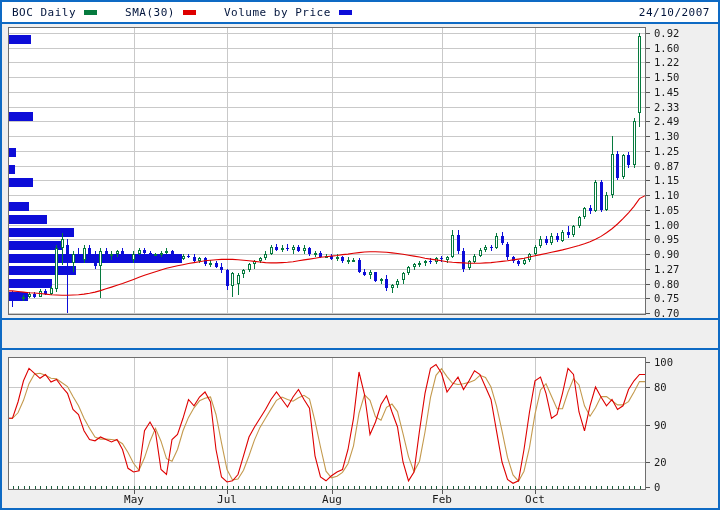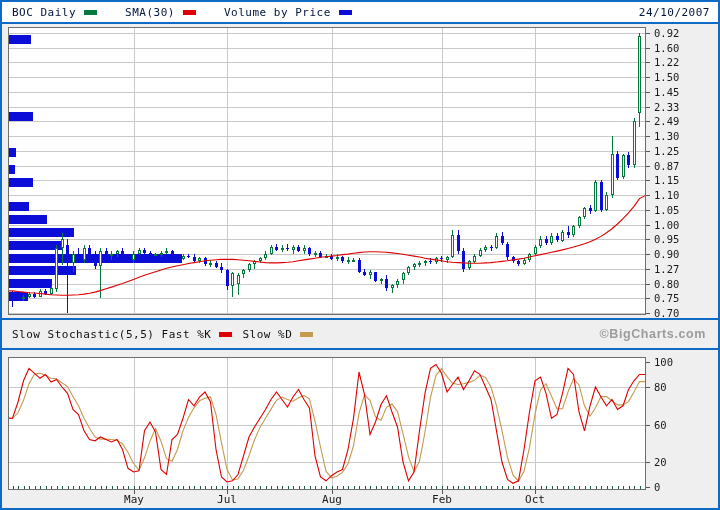--- a/index.html
+++ b/index.html
@@ -318,28 +318,20 @@
       <div style="position: absolute; left: 624px; top: 93px; width: 3px; height: 44px; box-sizing: border-box; border: 1px solid rgb(6, 122, 62); background: rgb(255, 255, 255);"></div>
       <div style="position: absolute; left: 630px; top: 5px; width: 1px; height: 94px; background: rgb(6, 122, 62);"></div>
       <div style="position: absolute; left: 629px; top: 8px; width: 3px; height: 77px; box-sizing: border-box; border: 1px solid rgb(6, 122, 62); background: rgb(255, 255, 255);"></div>
       <svg width="636" height="286">
         <polyline points="0,262.9 3.5,262.9 9.0,263.5 14.5,264.1 20.0,264.7 25.5,265.0 31.0,265.5 36.5,266.1 42.0,266.7 47.5,267.0 53.0,267.3 58.5,267.3 64.0,267.0 69.5,266.7 75.0,266.1 80.5,265.3 86.0,264.1 91.5,262.6 97.0,260.8 102.5,259.1 108.0,257.3 113.5,255.5 119.0,253.5 124.5,251.4 130.0,249.3 135.5,247.3 141.0,245.5 146.5,243.7 152.0,242.0 157.5,240.2 163.0,239.0 168.5,237.8 174.0,236.7 179.5,235.5 185.0,234.6 190.5,233.7 196.0,232.8 201.5,232.2 207.0,231.7 212.5,231.4 218.0,231.4 223.5,231.4 229.0,231.7 234.5,232.2 240.0,232.8 245.5,233.4 251.0,234.0 256.5,234.6 262.0,234.9 267.5,234.9 273.0,234.6 278.5,234.3 284.0,233.7 289.5,232.8 295.0,231.9 300.5,231.1 306.0,230.2 311.5,229.3 317.0,228.7 322.5,228.1 328.0,227.5 333.5,226.6 339.0,226.1 344.5,225.2 350.0,224.6 355.5,224.0 361.0,223.7 366.5,223.7 372.0,224.0 377.5,224.3 383.0,224.9 388.5,225.5 394.0,226.3 399.5,227.2 405.0,228.1 410.5,229.0 416.0,230.2 421.5,231.1 427.0,231.9 432.5,232.8 438.0,233.7 443.5,234.3 449.0,234.6 454.5,234.9 460.0,235.2 465.5,235.2 471.0,235.2 476.5,234.9 482.0,234.6 487.5,234.0 493.0,233.4 498.5,232.8 504.0,231.9 509.5,231.1 515.0,230.2 520.5,229.0 526.0,227.8 531.5,226.6 537.0,225.5 542.5,224.3 548.0,223.1 553.5,221.9 559.0,220.5 564.5,219.0 570.0,217.5 575.5,215.7 581.0,213.7 586.5,211.3 592.0,208.4 597.5,204.8 603.0,200.7 608.5,196.0 614.0,190.7 619.5,184.8 625.0,178.3 630.5,170.6 636,167.7" fill="none" stroke="#DE0000" stroke-width="1.1"></polyline>
       </svg>
     </div>
 
   <div class="sep" style="top:318px"></div>
 
-  <div id="mid-band">
-    <span class="pad"></span>
-    <span>Slow Stochastic(5,5) Fast %K</span>
-    <span class="swatch" id="sw-k" style="margin-right: 10px; background: rgb(222, 0, 0);"></span>
-    <span>Slow %D</span>
-    <span class="swatch" id="sw-d" style="margin-right: 0px; background: rgb(196, 154, 78);"></span>
-    <span id="brand">©BigCharts.com</span>
-  </div>
 
   <div class="sep" style="top:348px"></div>
 
   <div id="stoch-plot" class="plot">
       <div style="position: absolute; left: 0px; top: 29px; width: 636px; height: 1px; background: rgb(201, 201, 201);"></div>
       <div style="position: absolute; left: 0px; top: 67px; width: 636px; height: 1px; background: rgb(201, 201, 201);"></div>
       <div style="position: absolute; left: 0px; top: 104px; width: 636px; height: 1px; background: rgb(201, 201, 201);"></div>
       <div style="position: absolute; left: 125px; top: 0px; width: 1px; height: 131px; background: rgb(201, 201, 201);"></div>
       <div style="position: absolute; left: 218px; top: 0px; width: 1px; height: 131px; background: rgb(201, 201, 201);"></div>
       <div style="position: absolute; left: 323px; top: 0px; width: 1px; height: 131px; background: rgb(201, 201, 201);"></div>
@@ -508,21 +500,21 @@
     <div class="axis-label" style="position: absolute; left: 654px; top: 279px;">0.80</div>
     <div style="position: absolute; left: 646px; top: 298px; width: 4px; height: 1px; background: rgb(85, 85, 85);"></div>
     <div class="axis-label" style="position: absolute; left: 654px; top: 293px;">0.75</div>
     <div style="position: absolute; left: 646px; top: 313px; width: 4px; height: 1px; background: rgb(85, 85, 85);"></div>
     <div class="axis-label" style="position: absolute; left: 654px; top: 308px;">0.70</div>
     <div style="position: absolute; left: 646px; top: 362px; width: 4px; height: 1px; background: rgb(85, 85, 85);"></div>
     <div class="axis-label" style="position: absolute; left: 654px; top: 357px;">100</div>
     <div style="position: absolute; left: 646px; top: 387px; width: 4px; height: 1px; background: rgb(85, 85, 85);"></div>
     <div class="axis-label" style="position: absolute; left: 654px; top: 382px;">80</div>
     <div style="position: absolute; left: 646px; top: 425px; width: 4px; height: 1px; background: rgb(85, 85, 85);"></div>
-    <div class="axis-label" style="position: absolute; left: 654px; top: 420px;">60</div>
+    <div class="axis-label" style="position: absolute; left: 654px; top: 420px;">90</div>
     <div style="position: absolute; left: 646px; top: 462px; width: 4px; height: 1px; background: rgb(85, 85, 85);"></div>
     <div class="axis-label" style="position: absolute; left: 654px; top: 457px;">20</div>
     <div style="position: absolute; left: 646px; top: 487px; width: 4px; height: 1px; background: rgb(85, 85, 85);"></div>
     <div class="axis-label" style="position: absolute; left: 654px; top: 482px;">0</div>
     <div style="position: absolute; left: 134px; top: 490px; width: 1px; height: 4px; background: rgb(85, 85, 85);"></div>
     <div class="month-label" style="position: absolute; left: 134px; top: 494px;">May</div>
     <div style="position: absolute; left: 227px; top: 490px; width: 1px; height: 4px; background: rgb(85, 85, 85);"></div>
     <div class="month-label" style="position: absolute; left: 227px; top: 494px;">Jul</div>
     <div style="position: absolute; left: 332px; top: 490px; width: 1px; height: 4px; background: rgb(85, 85, 85);"></div>
     <div class="month-label" style="position: absolute; left: 332px; top: 494px;">Aug</div>

